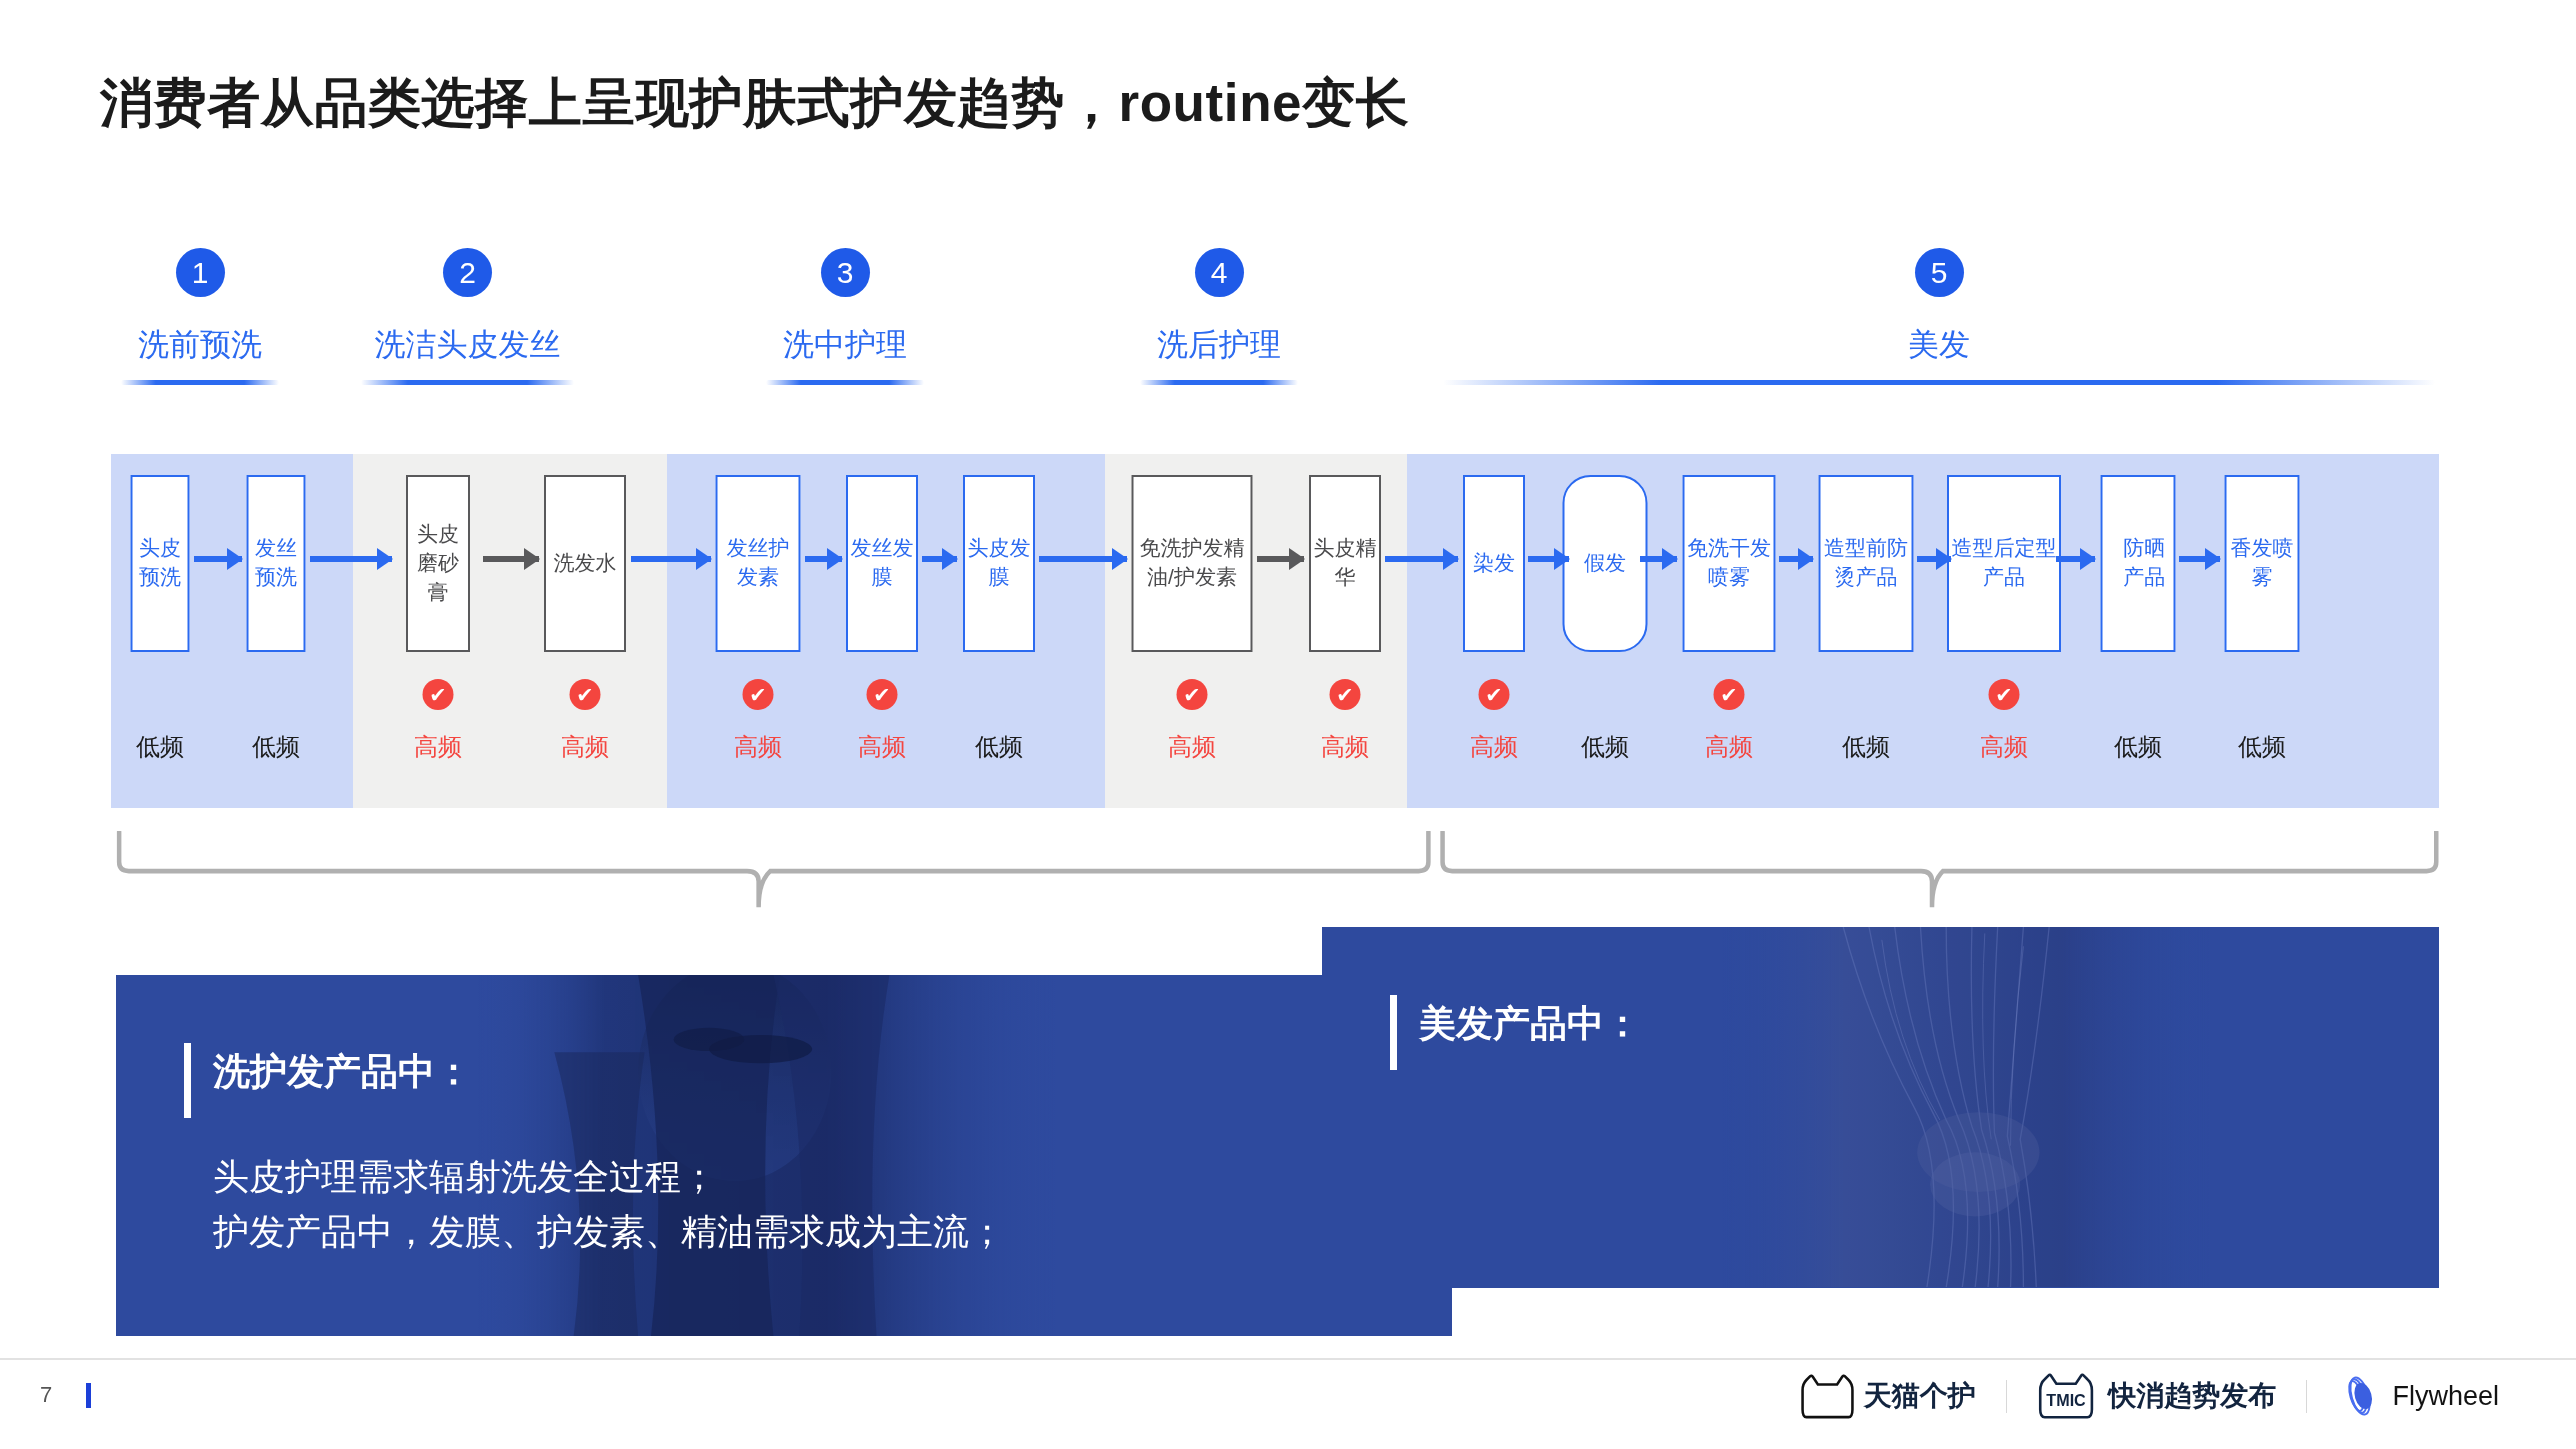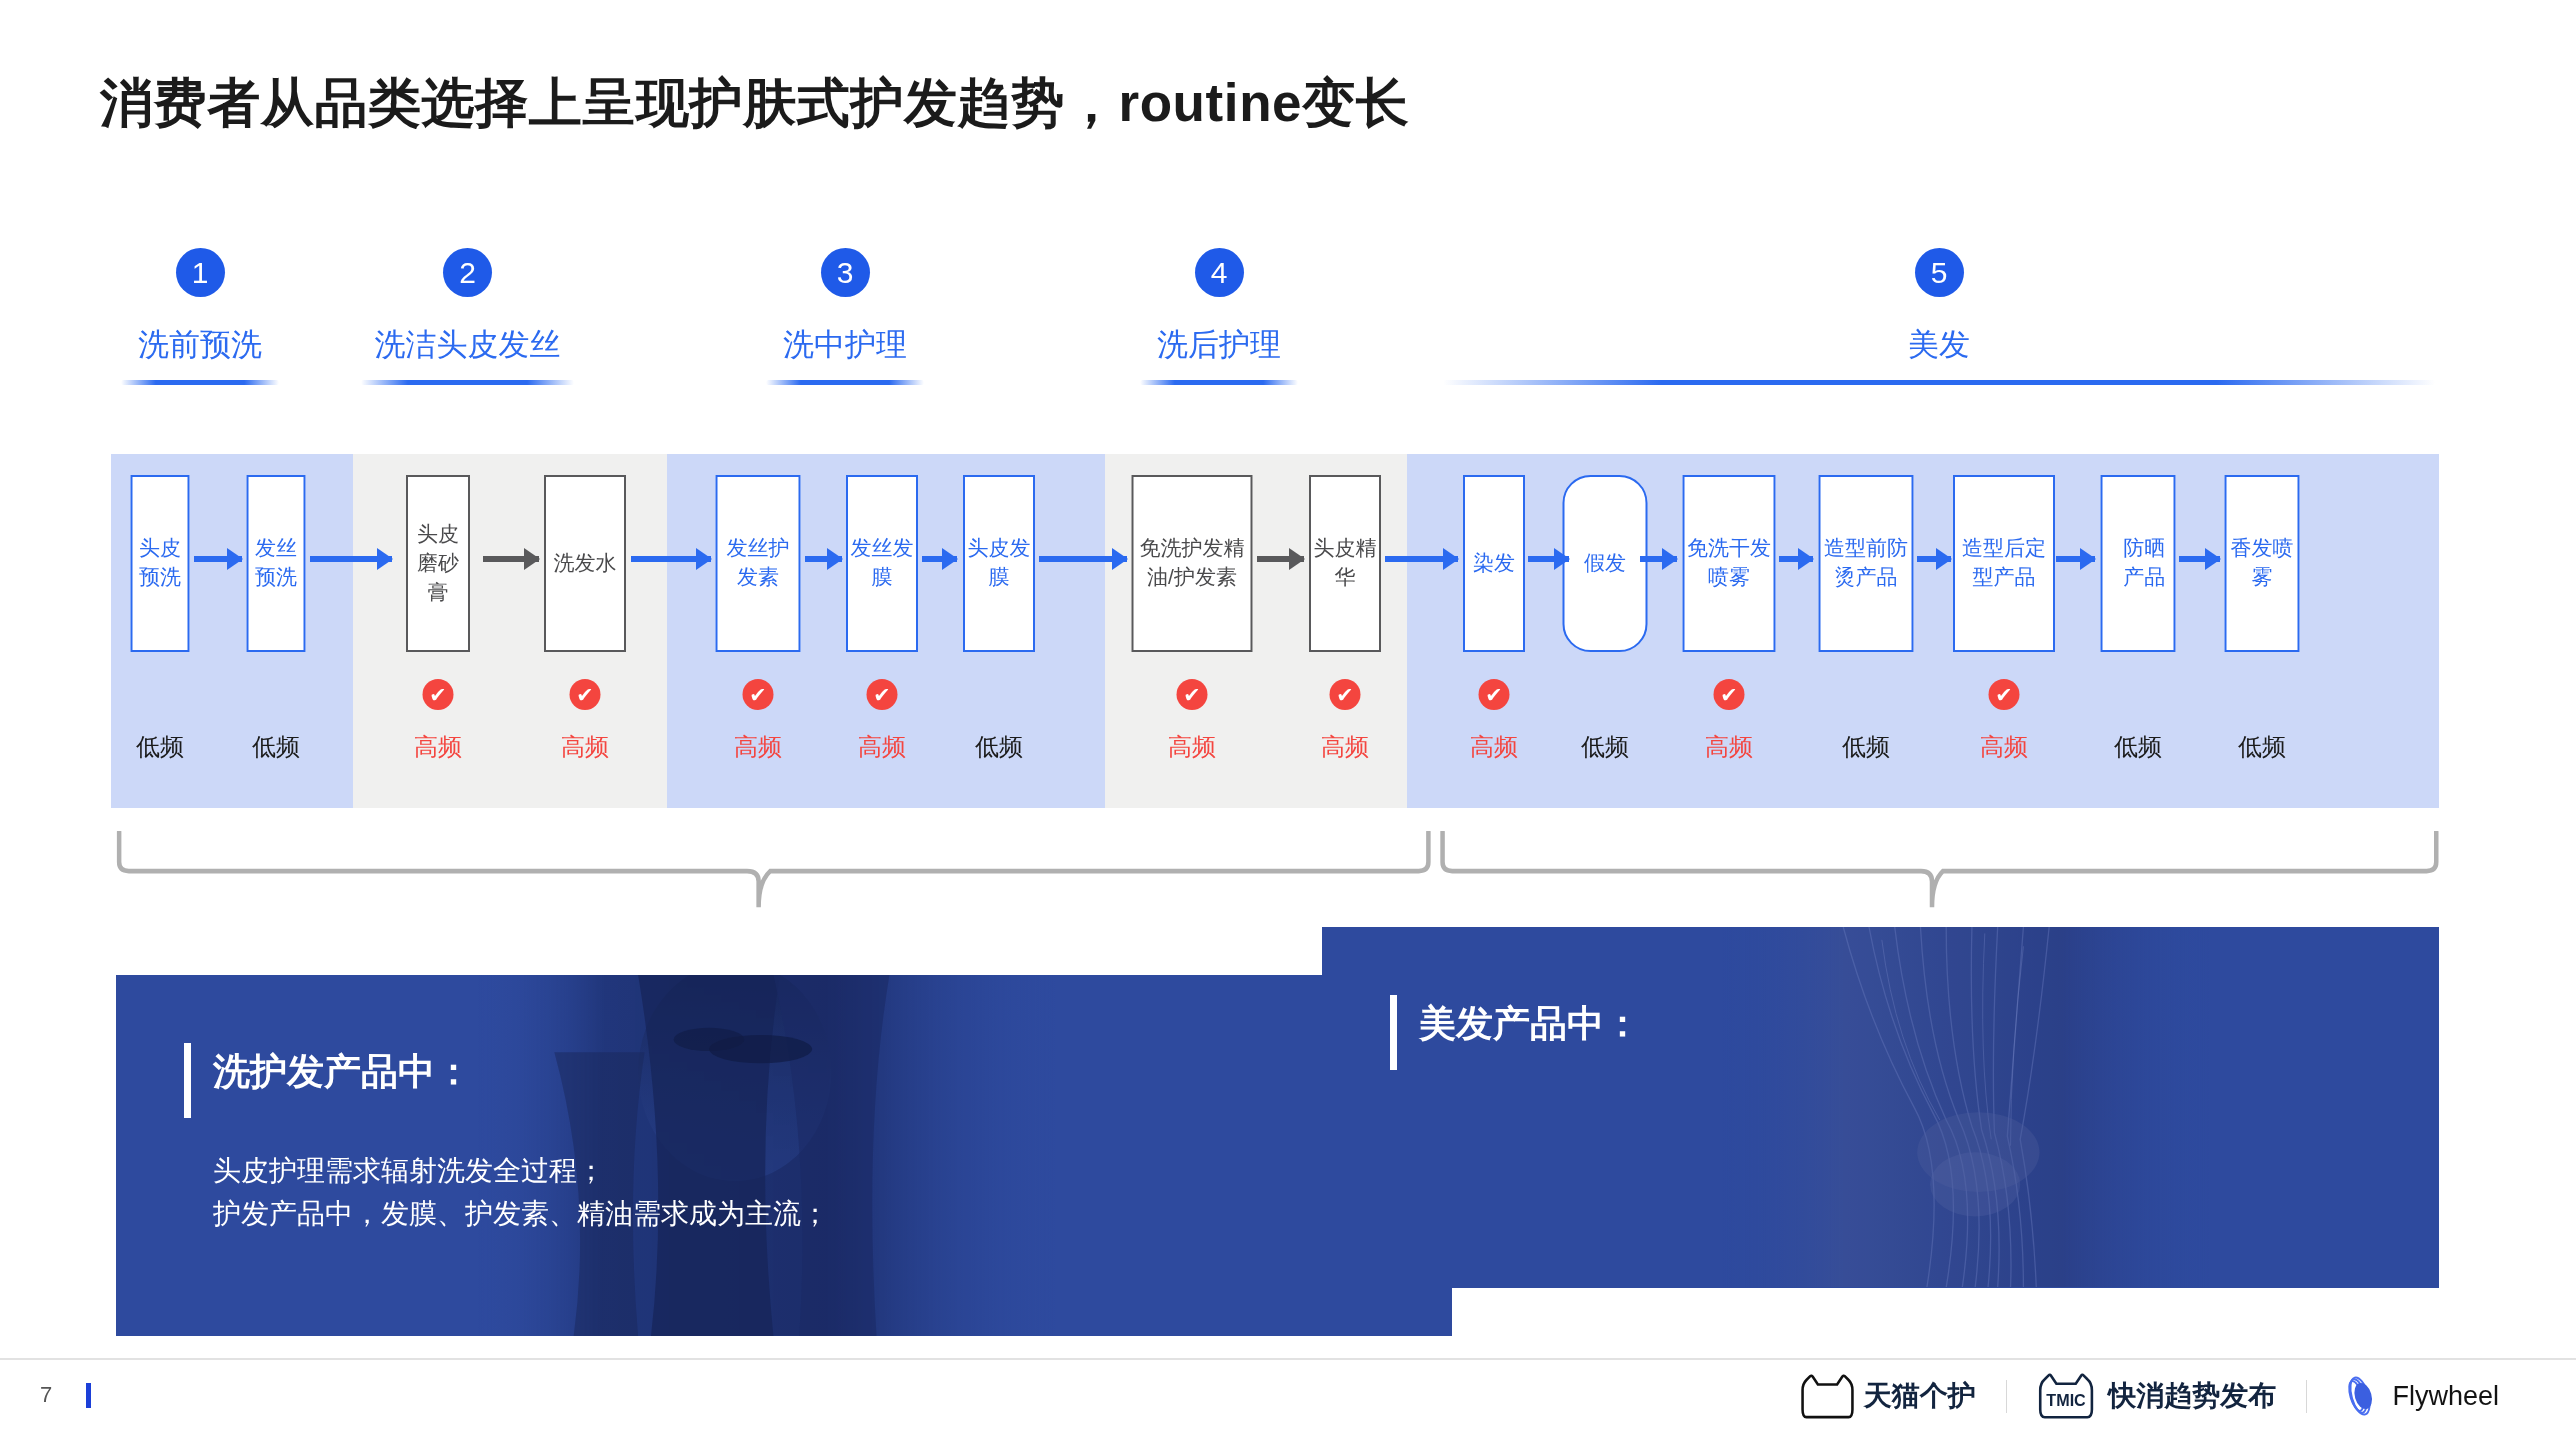--- a/index.html
+++ b/index.html
@@ -151,21 +151,21 @@
     left: 97px; top: 72px;
     font-size: 37px;
     font-weight: bold;
     color: #ffffff;
     white-space: nowrap;
   }
   .card-lines {
     position: absolute;
     left: 97px; top: 175px;
     color: #ffffff;
-    font-size: 28px;
+    font-size: 36px;
     line-height: 1.52;
     white-space: nowrap;
   }
 
   
   #footer-rule {
     position: absolute;
     left: 0; top: 1358px;
     width: 2576px; height: 1.9px;
     background: #e2e2e2;
@@ -314,21 +314,21 @@
       <div class="check-badge">✔</div>
       <div class="freq-label high">高频</div>
     </div>
     <div class="flow-cell" style="left: 1665px; width: 180px;">
       <div class="prod-box" style="width: 95px;">
         <div class="prod-text">造型前防烫产品</div>
       </div>
       <div class="freq-label">低频</div>
     </div>
     <div class="flow-cell" style="left: 1803px; width: 180px;">
-      <div class="prod-box" style="width: 102px;">
+      <div class="prod-box" style="width: 114px;">
         <div class="prod-text">造型后定型产品</div>
       </div>
       <div class="check-badge">✔</div>
       <div class="freq-label high">高频</div>
     </div>
     <div class="flow-cell" style="left: 1937px; width: 180px;">
       <div class="prod-box" style="width: 75px; padding-left: 14px;">
         <div class="prod-text">防晒产品</div>
       </div>
       <div class="freq-label">低频</div>

